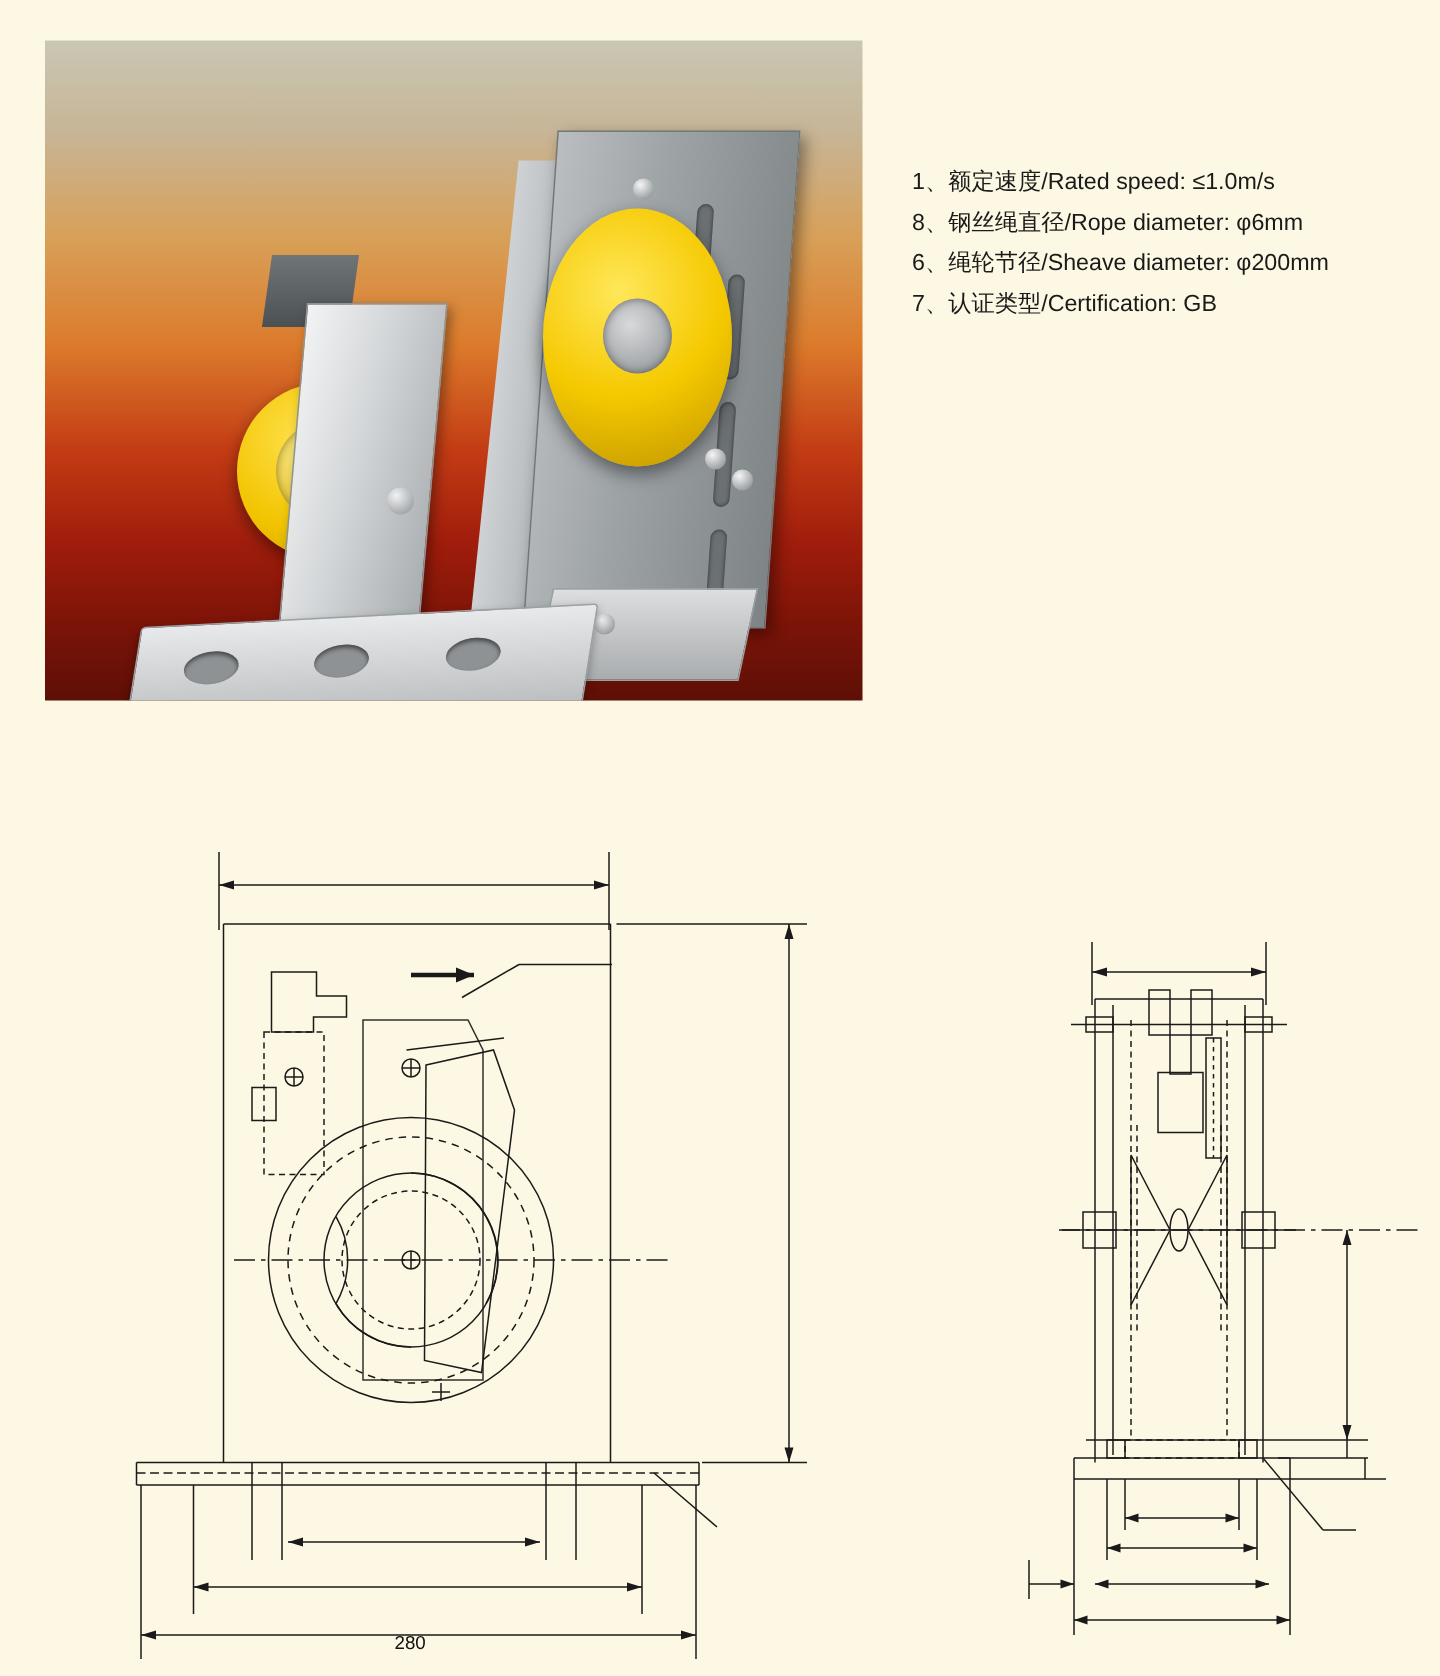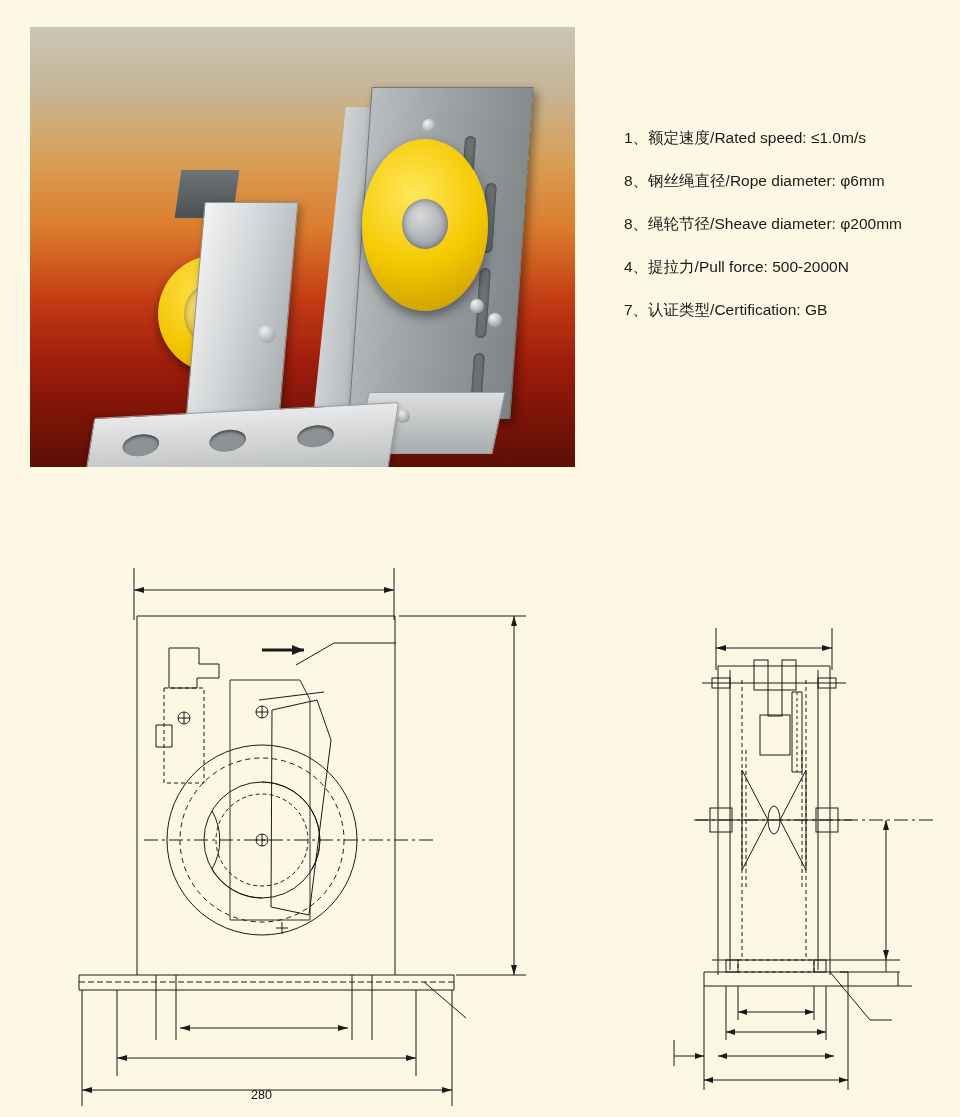--- a/index.html
+++ b/index.html
@@ -123,27 +123,27 @@
   .b4{left:366px;top:382px}
 
   
   .spec{
     position:absolute;left:608px;top:108px;width:345px;
   }
   .spec h2{
     font-size:19px;font-weight:600;margin:0 0 14px 0;letter-spacing:.3px;
   }
   .spec li{
-    list-style:none;font-size:15.5px;line-height:27px;margin:16px;white-space:nowrap;
+    list-style:none;font-size:15.5px;line-height:27px;margin:0;white-space:nowrap;
   }
   .spec ul{margin:0;padding:0;}
 
   
   .drawings{
-    position:absolute;left:4px;top:520px;width:776px;height:597px;
+    position:absolute;left:16px;top:520px;width:776px;height:597px;
   }
   .dim-label{
     position:absolute;font-size:12.5px;color:#111;font-family:"Liberation Sans",sans-serif;
   }
   svg{display:block}
 </style>
 </head>
 <body>
 
 <div class="top">
@@ -172,22 +172,21 @@
       <div class="hole h1"></div>
       <div class="hole h2"></div>
       <div class="hole h3"></div>
     </div>
   </div>
 
   <div class="spec">
     <ul>
       <li>1、额定速度/Rated speed: ≤1.0m/s</li>
       <li>8、钢丝绳直径/Rope diameter: φ6mm</li>
-      <li>8、绳轮节径/Sheave diameter: φ200mm</li>
-      <li>4、提拉力/Pull force: 500-2000N</li>
+      <li>6、绳轮节径/Sheave diameter: φ200mm</li>
       <li>7、认证类型/Certification: GB</li>
     </ul>
   </div>
 </div>
 
 <div class="drawings">
 
   <svg width="560" height="597" viewBox="0 0 560 597">
     <g stroke="#1a1a1a" fill="none" stroke-width="1">
 

